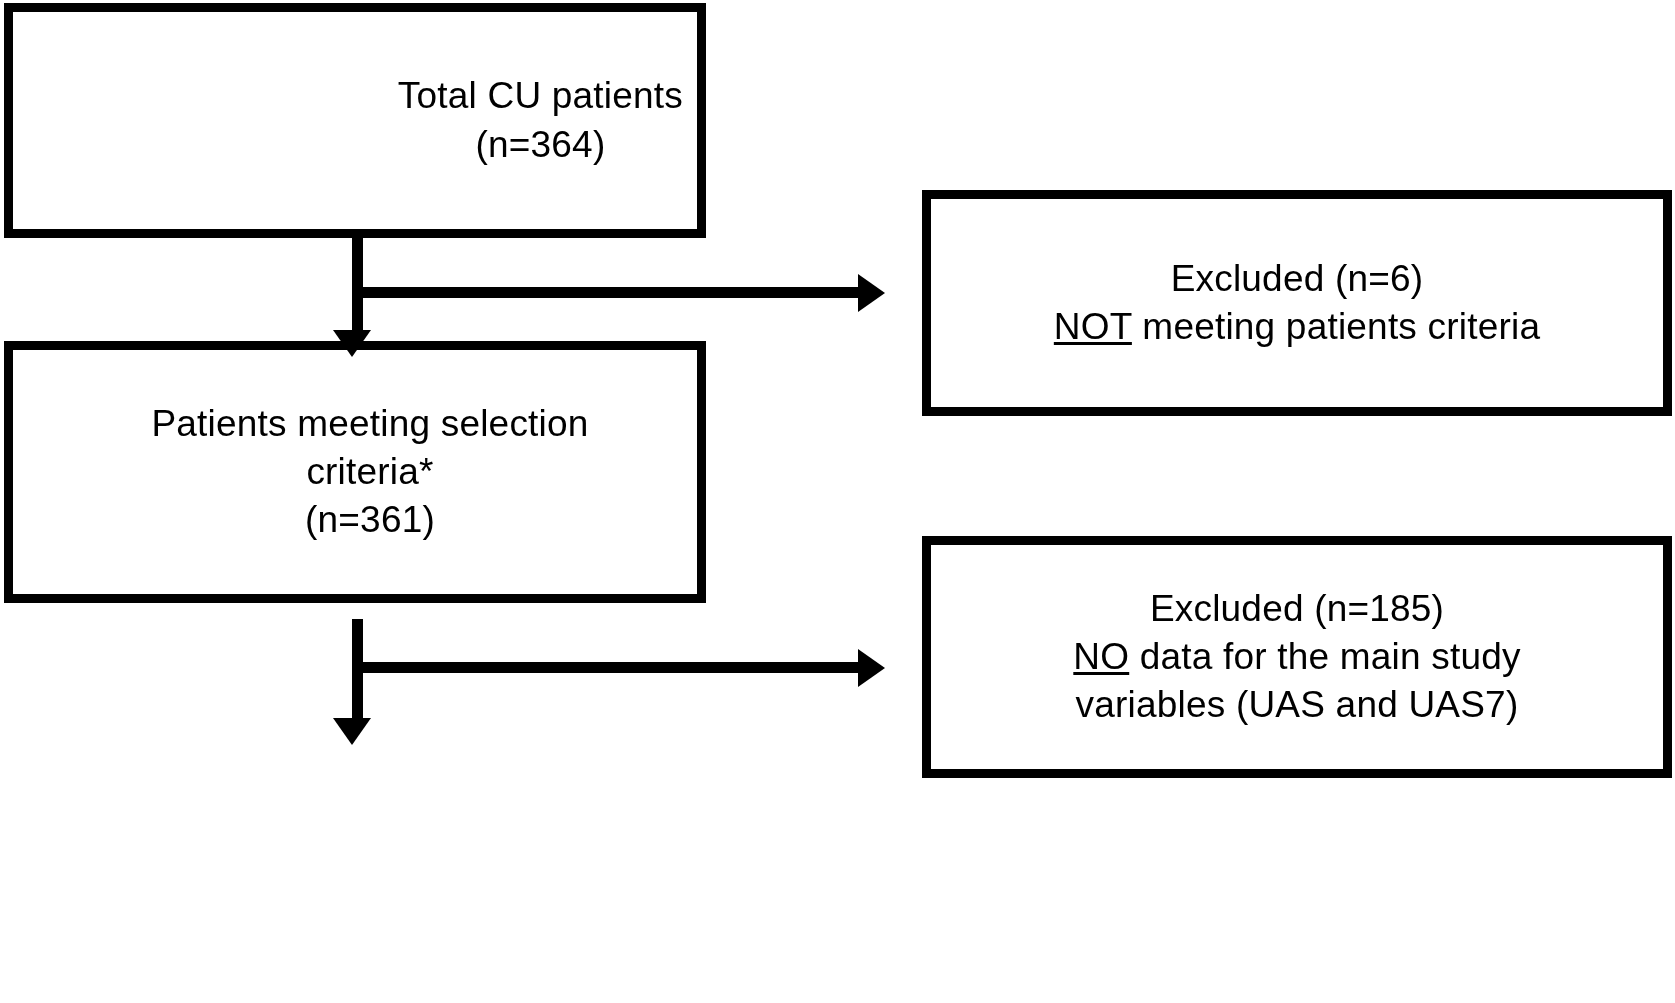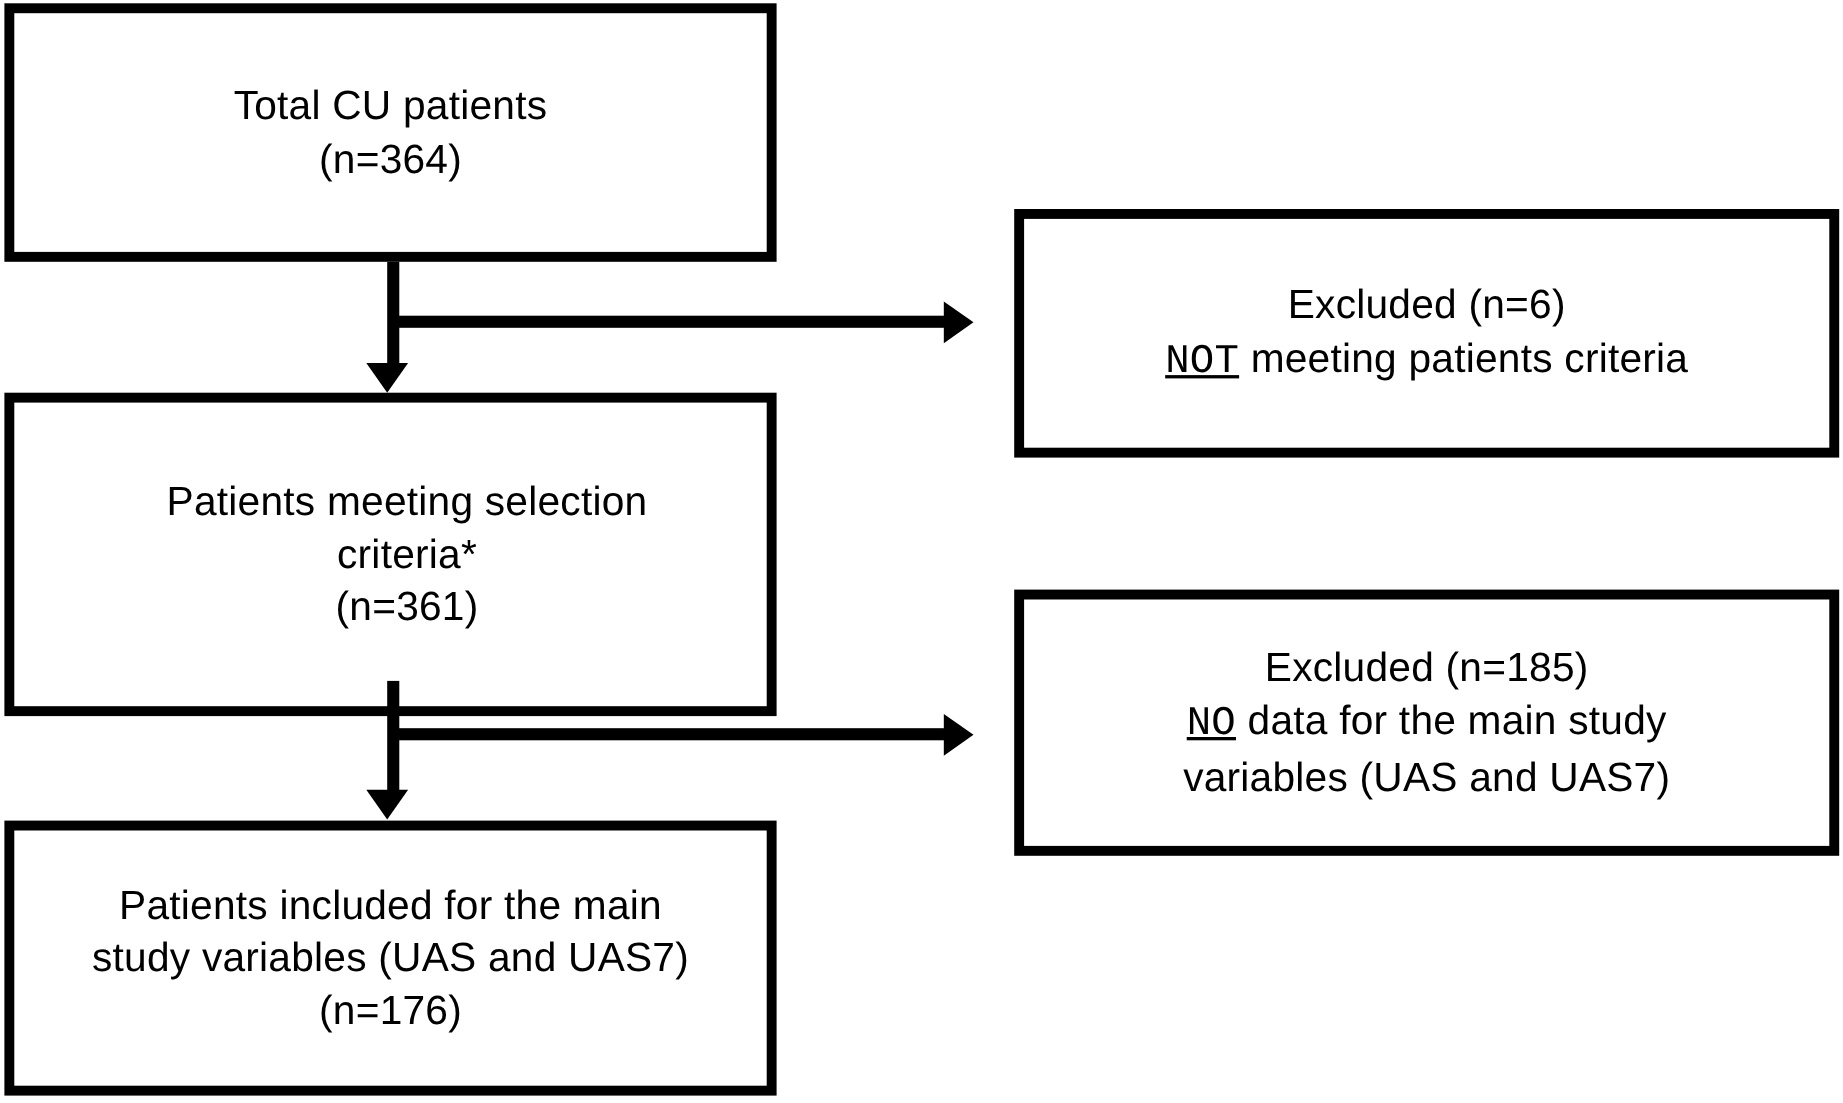--- a/index.html
+++ b/index.html
@@ -32,26 +32,25 @@
   .box .txt {
     font-size: 37px;
     line-height: 1.30;
     letter-spacing: 0.2px;
     white-space: pre-line;
     padding: 0 14px;
   }
   .box .txt .u {
     text-decoration: underline;
     text-underline-offset: 3px;
-    font-family: Liberation Mono, monospace;
   }
 
   
-  #box-total          { left: 4px;   top: 3px;   width: 702px; height: 235px; }
-  #box-meeting        { left: 4px;   top: 357px; width: 702px; height: 294px; padding-left: 30px; }
+  #box-total          { left: 4px;   top: 3px;   width: 702px; height: 235px; justify-content: flex-end; }
+  #box-meeting        { left: 4px;   top: 341px; width: 702px; height: 262px; padding-left: 30px; }
   #box-included       { left: 4px;   top: 746px; width: 702px; height: 250px; }
   #box-excluded-1     { left: 922px; top: 190px; width: 750px; height: 226px; }
   #box-excluded-2     { left: 922px; top: 536px; width: 750px; height: 242px; }
 
   
   .seg {
     position: absolute;
     background: #000000;
   }
   .vline { width: 11px; }
@@ -98,25 +97,20 @@
     <div class="txt"><span>Total CU patients</span>
 <span>(n=364)</span></div>
   </div>
 
   <div class="box" id="box-meeting">
     <div class="txt"><span>Patients  meeting  selection</span>
 <span>criteria*</span>
 <span>(n=361)</span></div>
   </div>
 
-  <div class="box" id="box-included">
-    <div class="txt"><span>Patients  included  for  the  main</span>
-<span>study variables  (UAS and UAS7)</span>
-<span>(n=176)</span></div>
-  </div>
 
   <div class="box" id="box-excluded-1">
     <div class="txt"><span>Excluded (n=6)</span>
 <span><span class="u">NOT</span><span> meeting  patients  criteria</span></span></div>
   </div>
 
   <div class="box" id="box-excluded-2">
     <div class="txt"><span>Excluded (n=185)</span>
 <span><span class="u">NO</span><span> data for the main study</span></span>
 <span>variables (UAS and UAS7)</span></div>

